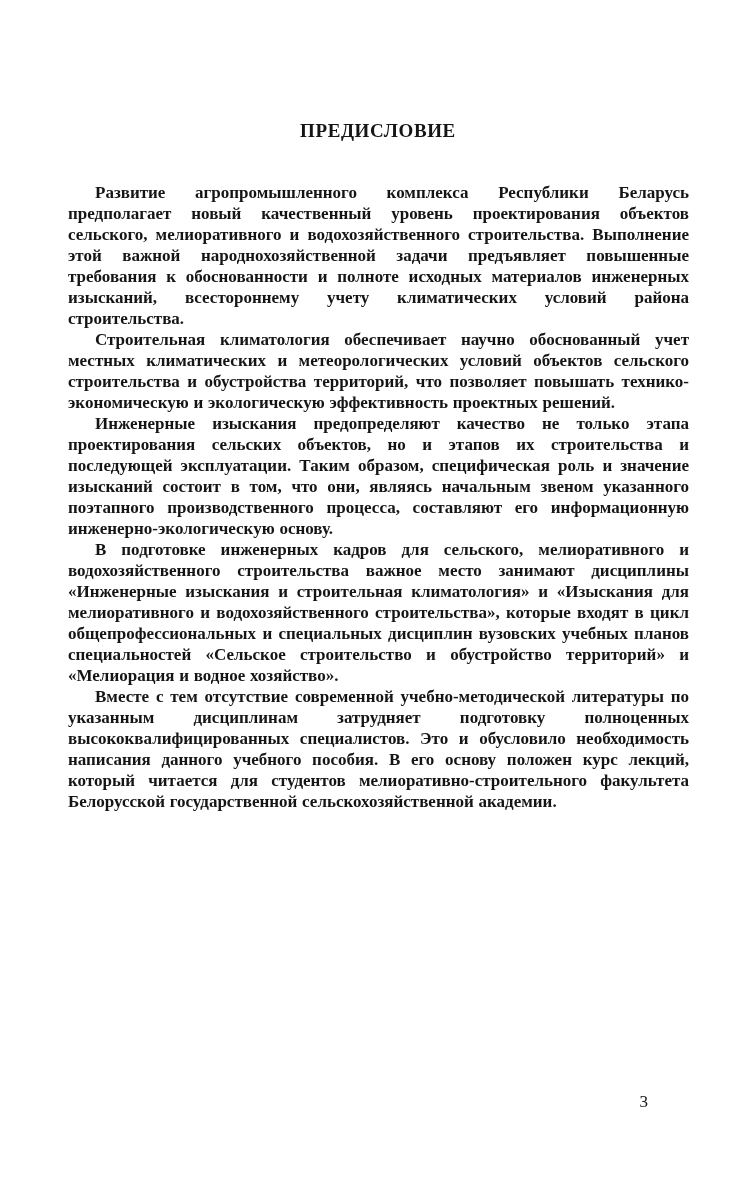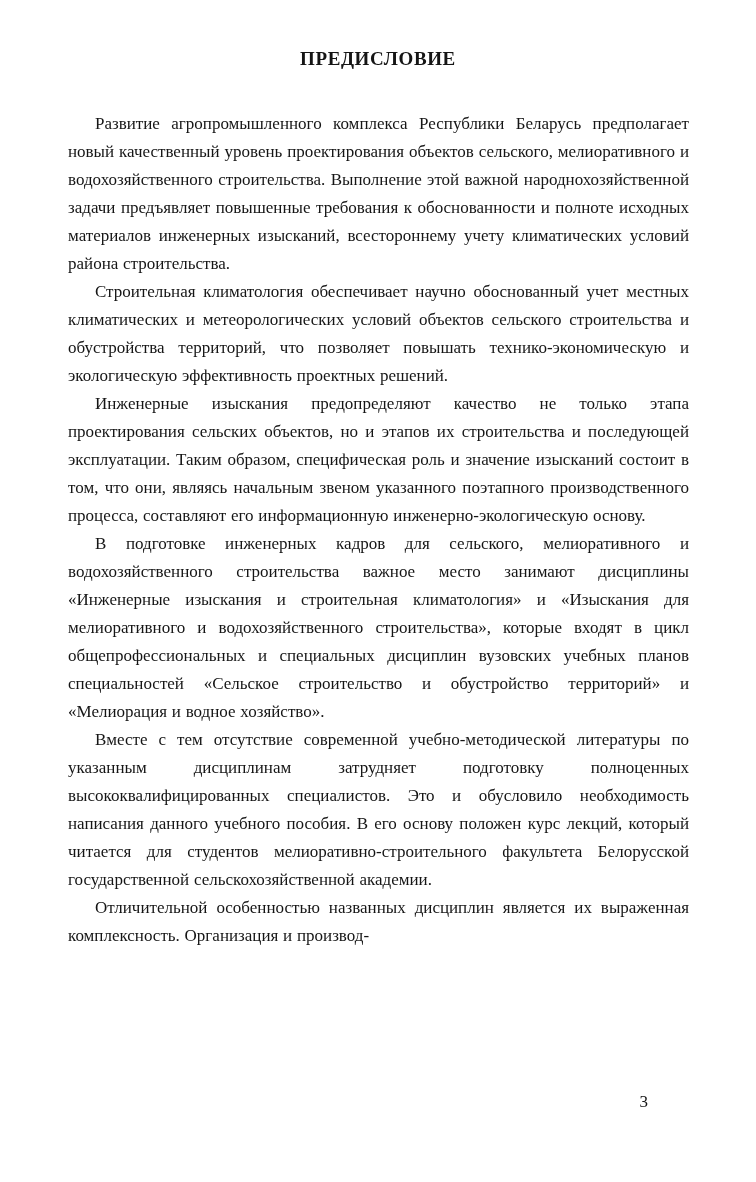--- a/index.html
+++ b/index.html
@@ -11,32 +11,33 @@
     position: relative;
     width: 756px;
     height: 1182px;
     background: #ffffff;
     overflow: hidden;
     font-family: "Liberation Serif", "DejaVu Serif", serif;
     color: #151515;
   }
   .chapter-title {
     margin: 0;
-    padding-top: 48px;
+    padding-top: 120px;
     text-align: center;
     font-size: 19px;
     font-weight: 700;
     letter-spacing: 0.6px;
   }
   .text-body {
     margin: 40px 67px 0 68px;
     text-align: justify;
     font-size: 17px;
-    line-height: 28px;
+    line-height: 21px;
     hyphens: auto;
+    font-weight: bold;
     -webkit-hyphens: auto;
   }
   .text-body p {
     margin: 0;
     padding: 0;
     text-indent: 27px;
     word-spacing: 0.5px;
   }
   .page-number {
     position: absolute;
@@ -51,18 +52,17 @@
 <div class="page">
 
   <h1 class="chapter-title">ПРЕДИСЛОВИЕ</h1>
 
   <div class="text-body">
     <p>Развитие агропромышленного комплекса Республики Беларусь предполагает новый качественный уровень проектирования объектов сельского, мелиоративного и водохозяйственного строительства. Выполнение этой важной народнохозяйственной задачи предъявляет повышенные требования к обоснованности и полноте исходных материалов инженерных изысканий, всестороннему учету климатических условий района строительства.</p>
     <p>Строительная климатология обеспечивает научно обоснованный учет местных климатических и метеорологических условий объектов сельского строительства и обустройства территорий, что позволяет повышать технико-экономическую и экологическую эффективность проектных решений.</p>
     <p>Инженерные изыскания предопределяют качество не только этапа проектирования сельских объектов, но и этапов их строительства и последующей эксплуатации. Таким образом, специфическая роль и значение изысканий состоит в том, что они, являясь начальным звеном указанного поэтапного производственного процесса, составляют его информационную инженерно-экологическую основу.</p>
     <p>В подготовке инженерных кадров для сельского, мелиоративного и водохозяйственного строительства важное место занимают дисциплины «Инженерные изыскания и строительная климатология» и «Изыскания для мелиоративного и водохозяйственного строительства», которые входят в цикл общепрофессиональных и специальных дисциплин вузовских учебных планов специальностей «Сельское строительство и обустройство территорий» и «Мелиорация и водное хозяйство».</p>
     <p>Вместе с тем отсутствие современной учебно-методической литературы по указанным дисциплинам затрудняет подготовку полноценных высококвалифицированных специалистов. Это и обусловило необходимость написания данного учебного пособия. В его основу положен курс лекций, который читается для студентов мелиоративно-строительного факультета Белорусской государственной сельскохозяйственной академии.</p>
-    <p>Отличительной особенностью названных дисциплин является их выраженная комплексность. Организация и производ-</p>
   </div>
 
   <div class="page-number">3</div>
 
 </div>
 
 </body></html>

